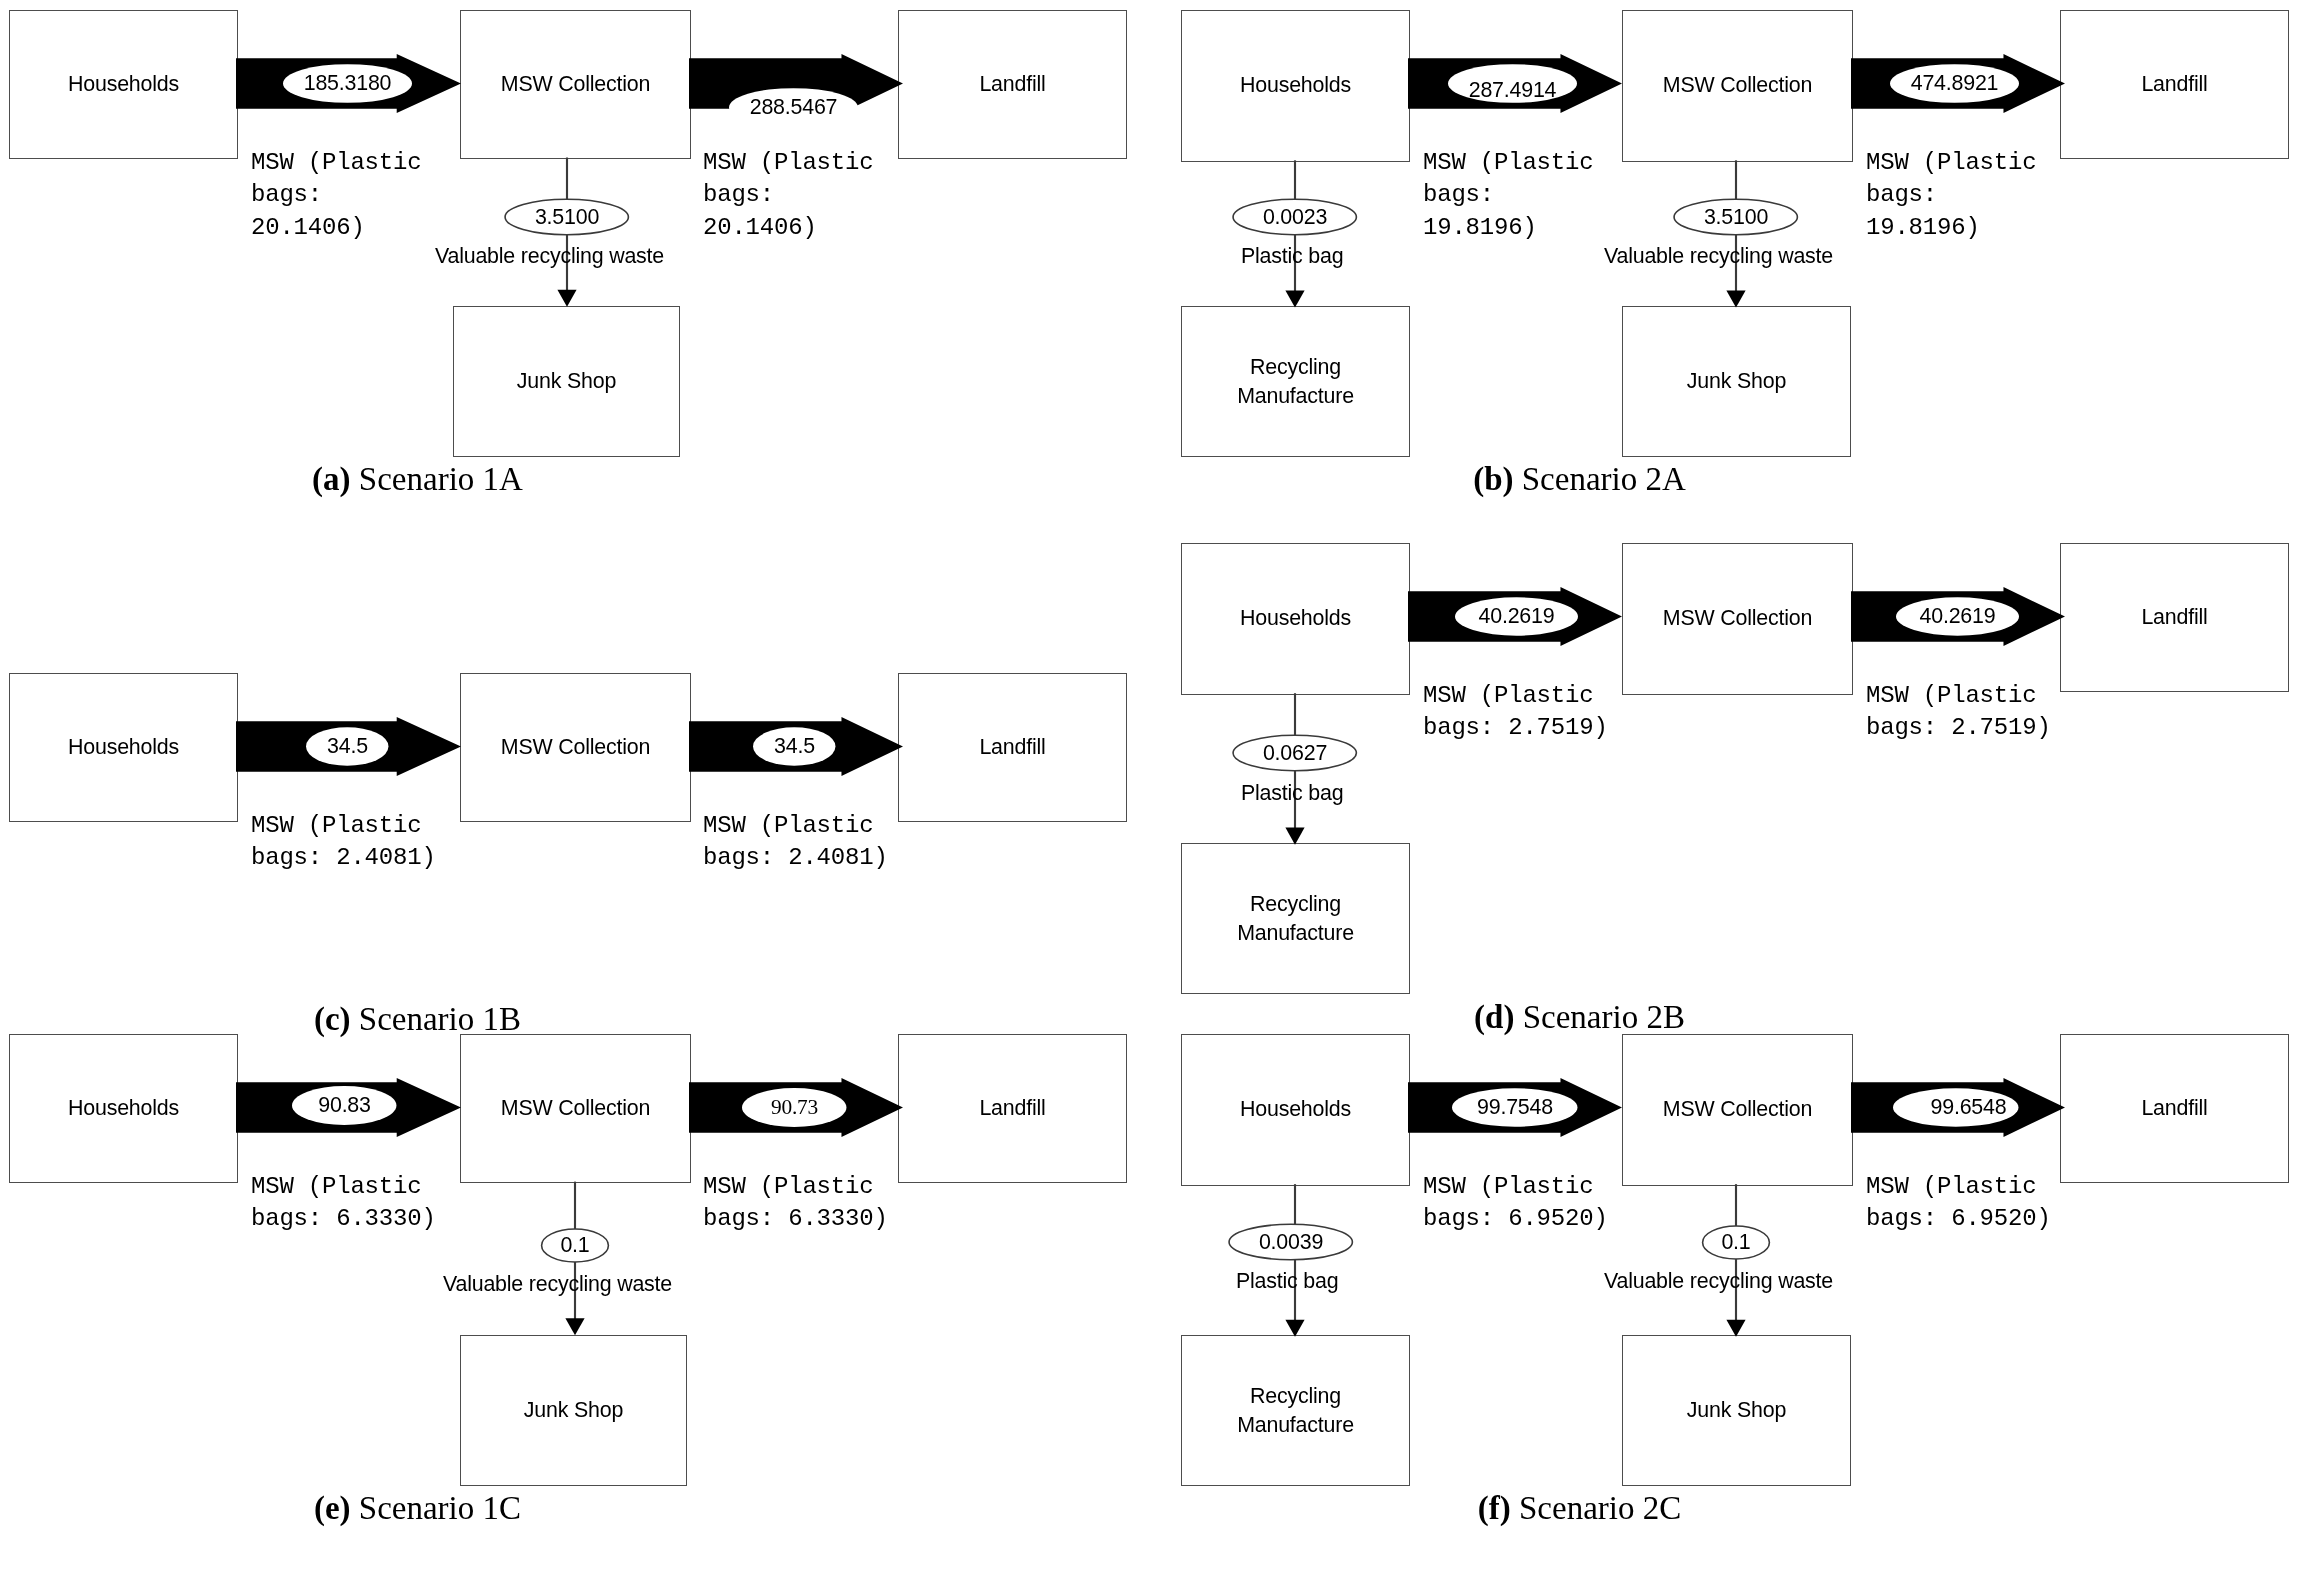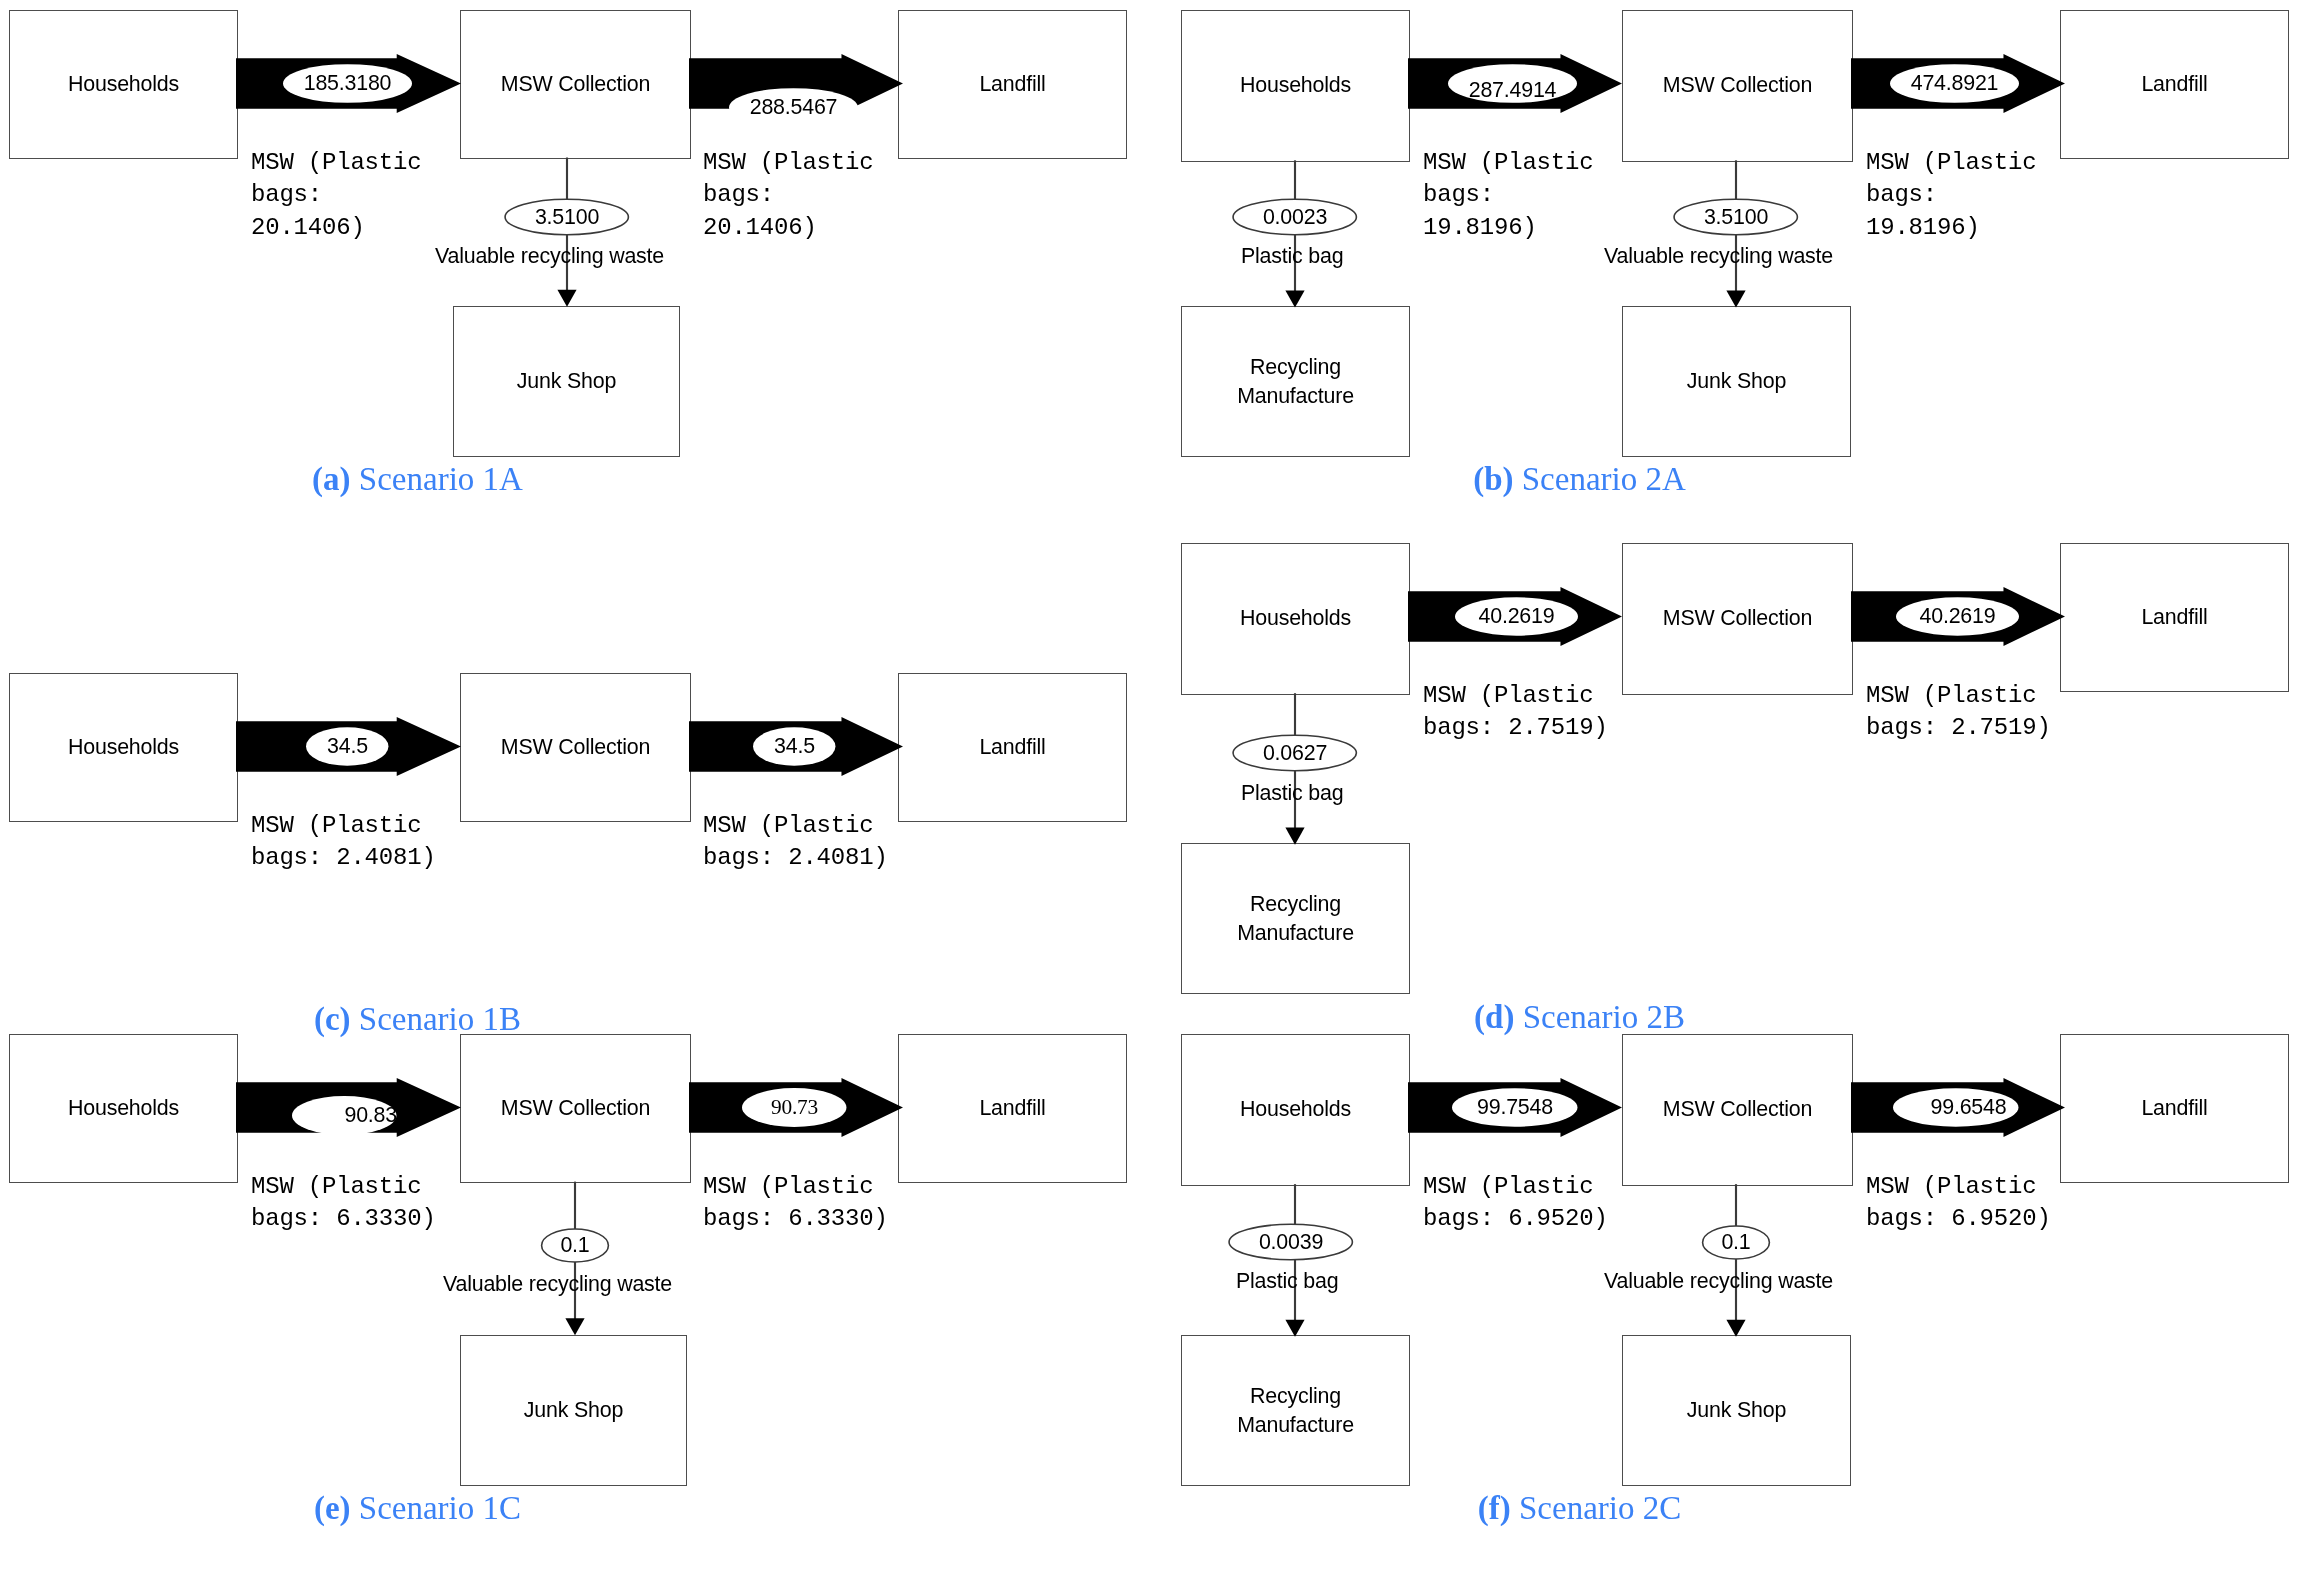--- a/index.html
+++ b/index.html
@@ -15,21 +15,21 @@
   .flow svg{display:block;overflow:visible;}
   .flowlabelwrap{position:absolute;font-size:24px;line-height:1.35;
         font-family:Liberation Mono, monospace;white-space:pre-line;letter-spacing:-0.2px;}
   .valbubble{position:absolute;display:flex;align-items:center;justify-content:center;
         font-size:21.4px;font-family:"Liberation Sans",sans-serif;color:#000;letter-spacing:-0.2px;}
   .vconn{position:absolute;}
   .vconn svg{display:block;overflow:visible;}
   .vlabel{position:absolute;font-size:21.4px;font-family:"Liberation Sans",sans-serif;
         white-space:nowrap;letter-spacing:-0.2px;}
   .caption{position:absolute;text-align:center;
-        font-family:"Liberation Serif",serif;font-size:33px;color:#3b82f6;white-space:nowrap;}
+        font-family:"Liberation Serif",serif;font-size:33px;color:#000000;white-space:nowrap;}
   .caption b{font-weight:bold;}
 </style>
 </head>
 <body>
 
 <div class="panel" style="left:0px;top:0px;">
 
   <div class="node" style="left:9px;top:9.6px;width:227px;height:147px;">
     <span>Households</span>
   </div>
@@ -291,21 +291,21 @@
   </div>
   <div class="node" style="left:460px;top:311px;width:225px;height:149px;">
     <span>Junk Shop</span>
   </div>
 
   <div class="flow" style="left:236px;top:54px;">
     <svg width="225" height="59" viewBox="0 0 420 110">
         <polygon points="0,8 300,8 300,0 420,55 300,110 300,102 0,102" fill="#000"></polygon>
       </svg>
   </div>
-  <div class="valbubble" style="left:292px;top:72px;width:105px;height:39px;justify-content:flex-end;">
+  <div class="valbubble" style="left:292px;top:62px;width:105px;height:39px;">
     <svg width="105" height="39" style="position:absolute;left:0;top:0;" viewBox="0 0 195 72">
         <ellipse cx="97" cy="36" rx="97" ry="36" fill="#fff"></ellipse>
       </svg>
     <span style="position:relative;">90.83</span>
   </div>
   <div class="flowlabelwrap" style="left:251px;top:147px;width:193px;">MSW (Plastic
 bags: 6.3330)</div>
 
   <div class="flow" style="left:689px;top:54px;">
     <svg width="214" height="59" viewBox="0 0 400 110">

